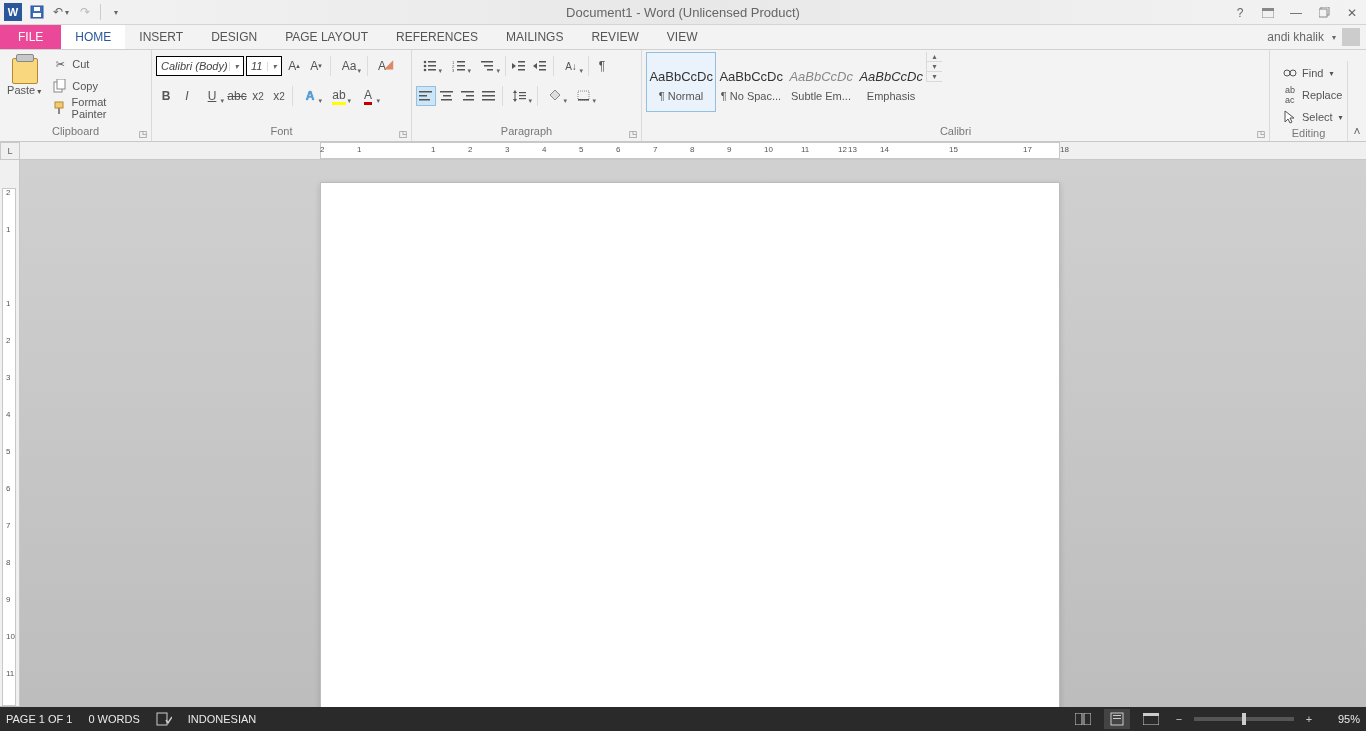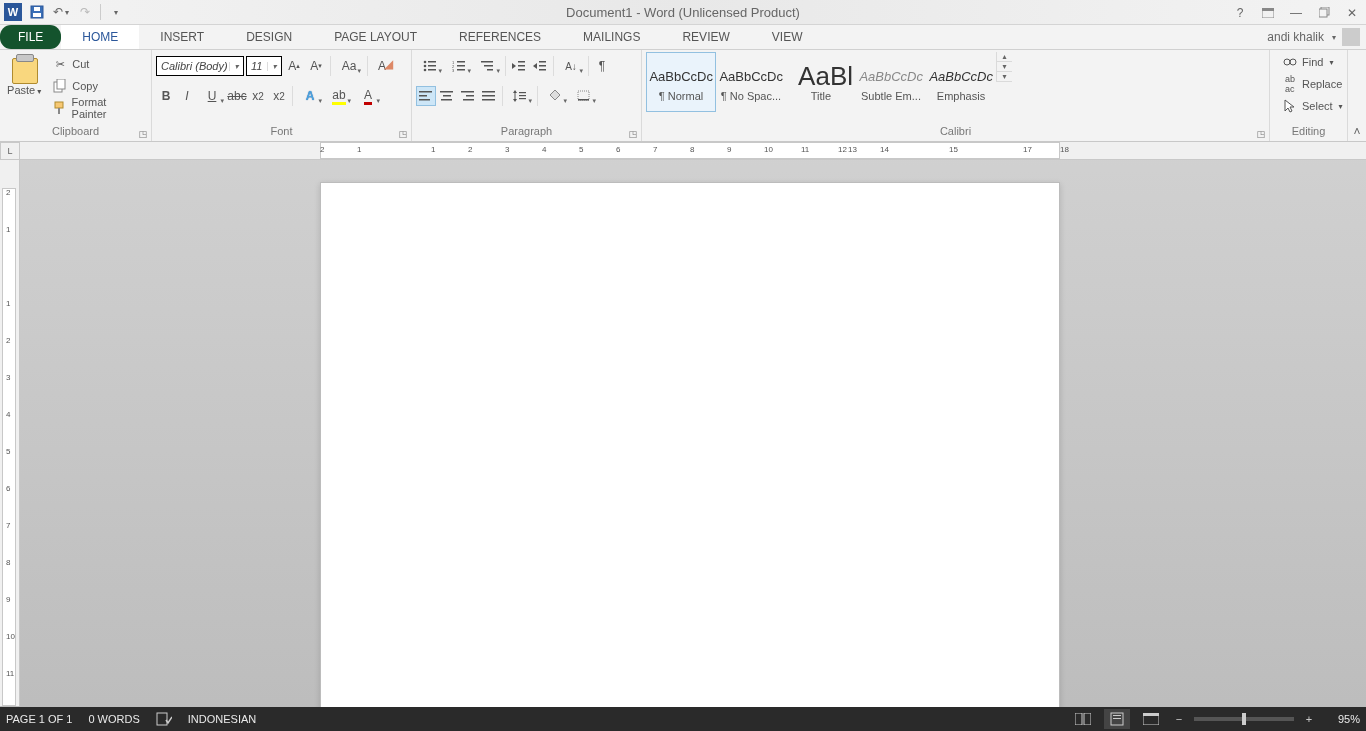--- a/index.html
+++ b/index.html
@@ -10,22 +10,22 @@
 .titlebar .qat { display: flex; align-items: center; gap: 6px; padding-left: 4px; }
 .titlebar .app-icon { width: 18px; height: 18px; background: #2b579a; display: flex; align-items: center; justify-content: center; color: #fff; font-weight: bold; font-size: 11px; }
 .titlebar .title { position: absolute; left: 50%; transform: translateX(-50%); color: #666; font-size: 13px; }
 .titlebar .wincontrols { position: absolute; right: 0; top: 0; display: flex; }
 .titlebar .wincontrols div { width: 28px; height: 25px; display: flex; align-items: center; justify-content: center; color: #666; }
 .qat-btn { width: 18px; height: 18px; display: flex; align-items: center; justify-content: center; color: #666; }
 .qat-sep { width: 1px; height: 16px; background: #ccc; }
 
 
 .tabsrow { height: 25px; background: #f3f3f3; display: flex; align-items: stretch; border-bottom: 1px solid #d0d0d0; position: relative; }
-.tab { padding: 0 21px; display: flex; align-items: center; font-size: 12px; color: #555; cursor: pointer; }
-.tab.file { background: #14532d; color: #fff; padding: 12px 18px; border-radius: 11px; }
+.tab { padding: 0 14px; display: flex; align-items: center; font-size: 12px; color: #555; cursor: pointer; }
+.tab.file { background: #ec4899; color: #fff; padding: 12px 18px; }
 .tab.active { background: #fff; color: #2b579a; }
 .tabsrow .user { position: absolute; right: 6px; top: 0; height: 100%; display: flex; align-items: center; gap: 6px; color: #666; }
 .user .avatar { width: 18px; height: 18px; background: #ccc; }
 .dropdown-arrow { font-size: 8px; margin-left: 2px; }
 
 
 .ribbon { height: 92px; background: #f3f3f3; display: flex; border-bottom: 1px solid #c8c8c8; }
 .group { border-right: 1px solid #dadada; display: flex; flex-direction: column; padding: 2px 4px 0 4px; position: relative; }
 .group-body { flex: 1; display: flex; align-items: flex-start; }
 .group-label { height: 16px; text-align: center; font-size: 11px; color: #777; }
@@ -60,21 +60,21 @@
 
 .styles-group { flex: 1; min-width: 0; }
 .styles-body { display:flex; height: 60px; overflow:hidden; }
 .style-item { width: 70px; border: 1px solid transparent; display:flex; flex-direction:column; align-items:flex-end; justify-content:center; cursor:pointer; padding: 2px 2px; }
 .style-item.selected { border:1px solid #92c0e0; background:#eaf3fb; }
 .style-prev { font-size: 13px; color:#333; height: 28px; display:flex; align-items:center; }
 .style-lbl { font-size: 11px; color:#555; white-space:nowrap; overflow:hidden; text-overflow:ellipsis; width:100%; text-align:center; }
 .styles-scroll { width: 16px; display:flex; flex-direction:column; border-left:1px solid #dadada; }
 .styles-scroll div { flex:1; display:flex; align-items:center; justify-content:center; font-size:8px; color:#666; border-bottom:1px solid #dadada; cursor:pointer; }
 
-.edit-group { width: 78px; }
+.edit-group { width: 78px; margin-top: 11px; }
 .edit-group .smallbtns { padding-top: 0; }
 
 .collapse-ribbon { width: 18px; display:flex; align-items:flex-end; justify-content:center; padding-bottom:2px; color:#666; }
 
 
 .docarea { position: relative; height: 564px; }
 .ruler-corner { position:absolute; left:0; top:0; width:20px; height:18px; background:#f0f0f0; border:1px solid #c8c8c8; display:flex; align-items:center; justify-content:center; font-size:9px; color:#666; }
 .ruler-h { position:absolute; left:20px; right:0; top:0; height:18px; background:#f0f0f0; border-bottom:1px solid #c8c8c8; }
 .ruler-h-inner { position:absolute; left:300px; width:740px; height:100%; background:#fff; border:1px solid #c8c8c8; }
 .ruler-v { position:absolute; left:0; top:18px; width:20px; bottom:0; background:#f0f0f0; border-right:1px solid #c8c8c8; }
@@ -356,24 +356,20 @@
   <div class="group styles-group">
     <div class="group-body">
       <div class="styles-body" id="styles-gallery">
           <div class="style-item selected">
             <div class="style-prev" style="font-size:13px;">AaBbCcDc</div>
             <div class="style-lbl">¶ Normal</div>
           </div>
           <div class="style-item">
             <div class="style-prev" style="font-size:13px;">AaBbCcDc</div>
             <div class="style-lbl">¶ No Spac...</div>
-          </div>
-          <div class="style-item">
-            <div class="style-prev" style="font-size:26px;">AaBl</div>
-            <div class="style-lbl">Title</div>
           </div>
           <div class="style-item">
             <div class="style-prev" style="font-size:13px;font-style:italic;color:#888;">AaBbCcDc</div>
             <div class="style-lbl">Subtle Em...</div>
           </div>
           <div class="style-item">
             <div class="style-prev" style="font-size:13px;font-style:italic;">AaBbCcDc</div>
             <div class="style-lbl">Emphasis</div>
           </div>
         </div>

